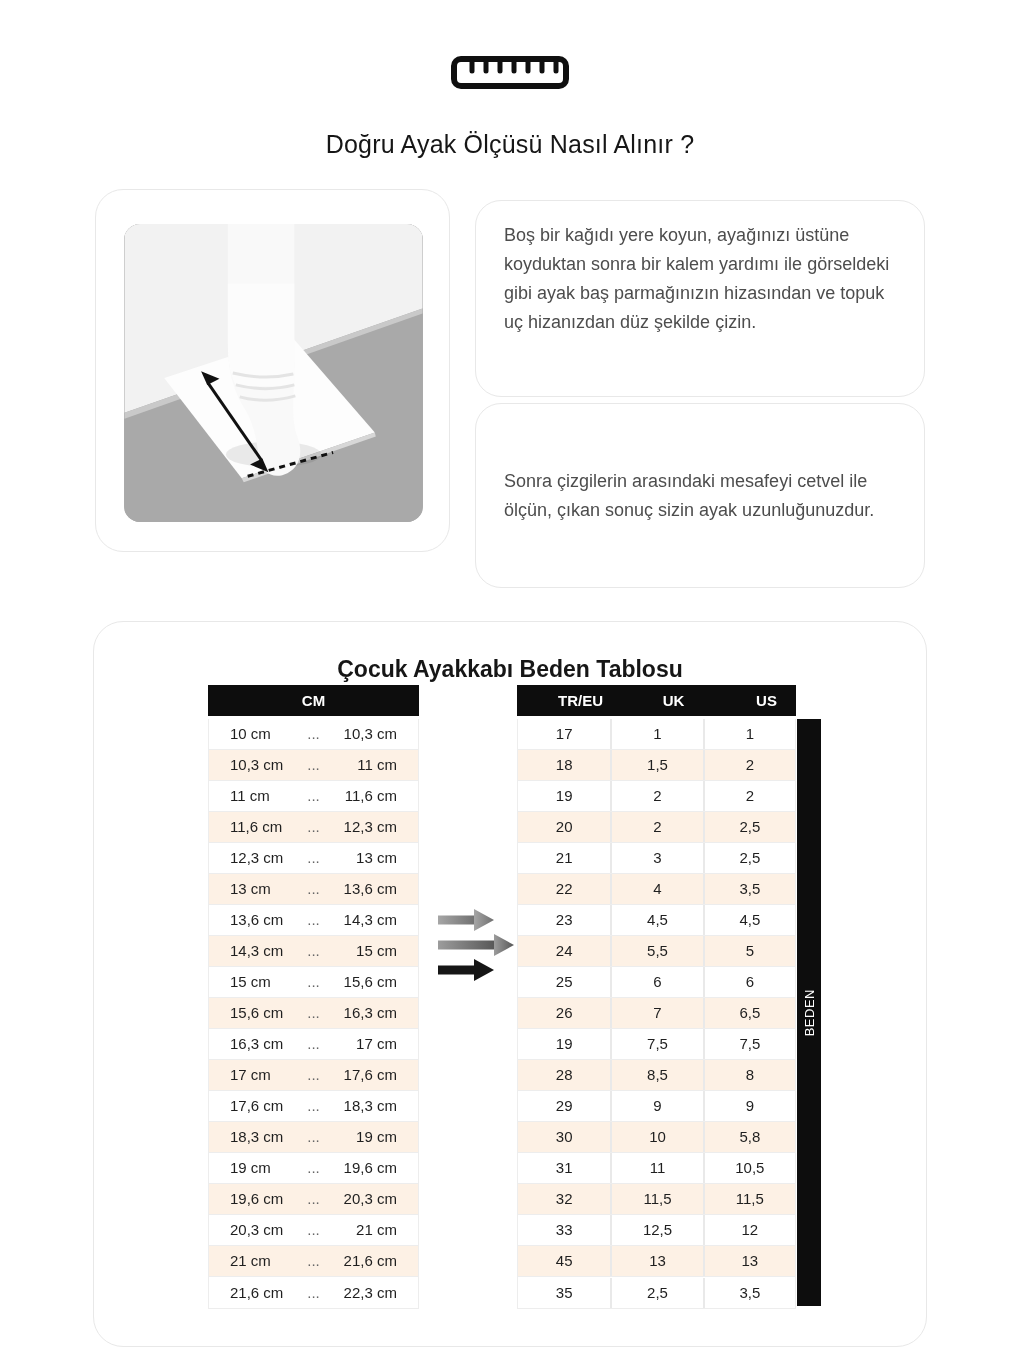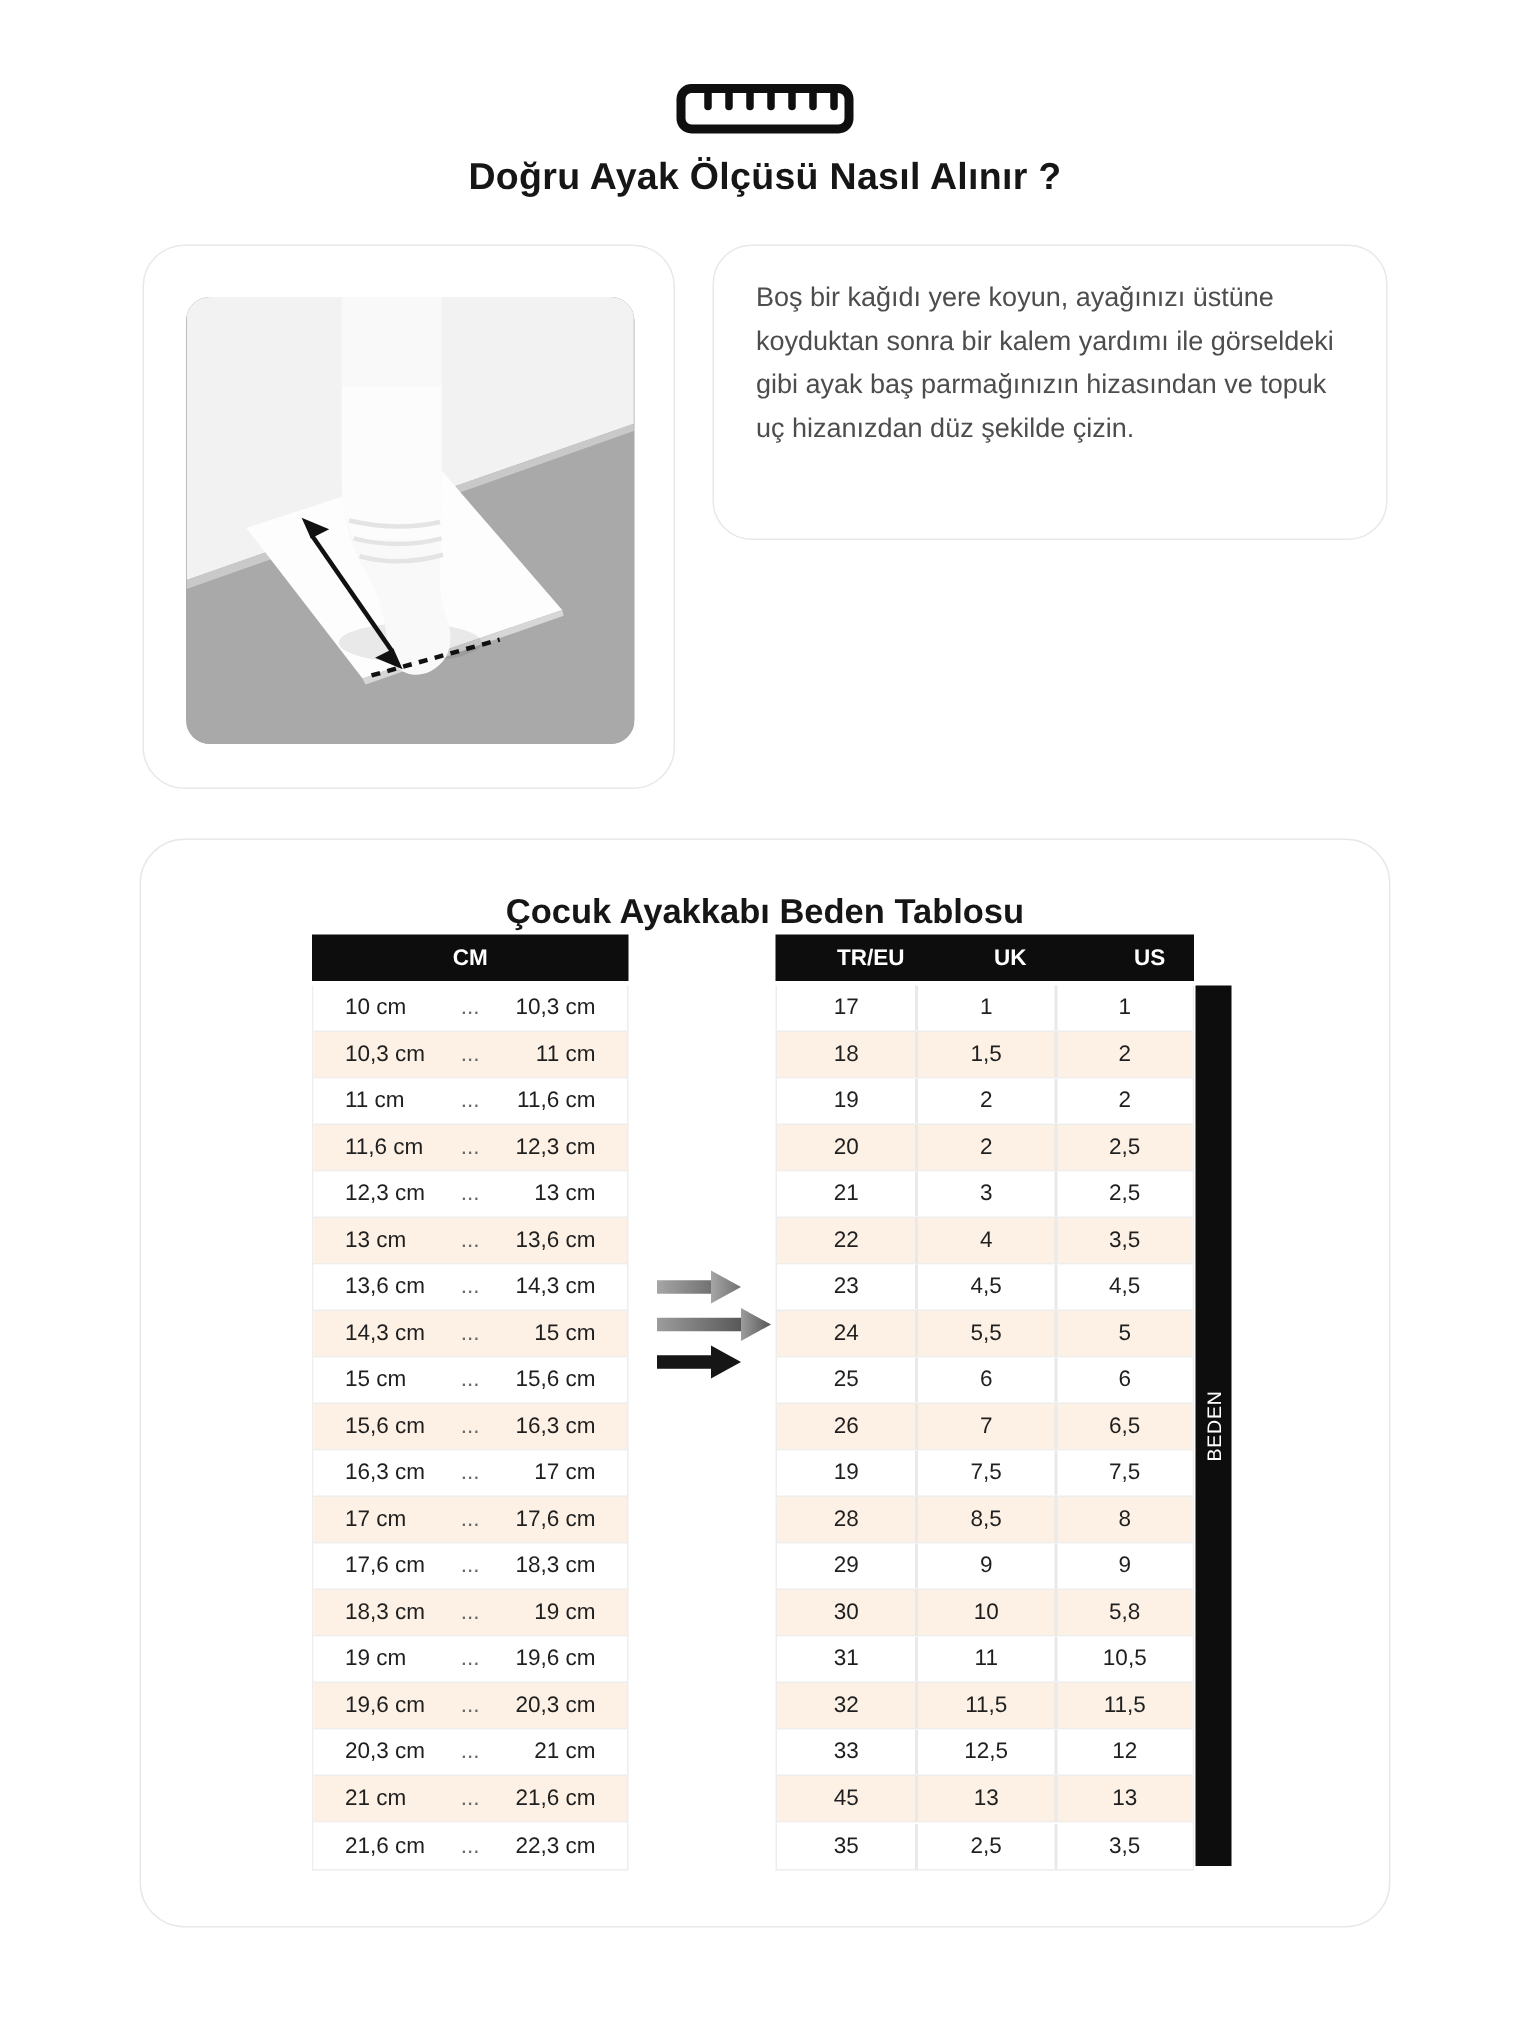--- a/index.html
+++ b/index.html
@@ -9,22 +9,22 @@
     font-family:"Liberation Sans", sans-serif;
     color:#1c1c1c;
     overflow:hidden;
   }
   .page { position:relative; width:1020px; }
 
   
   .hdr { text-align:center; padding-top:52px; }
   .ruler-wrap { display:flex; justify-content:center; }
   .page-title {
-    margin:12px 0 0 0;
-    font-size:25px; font-weight:bold; color:#161616;
+    margin:38px 0 0 0;
+    font-size:25px; font-weight:normal; color:#161616;
     letter-spacing:0.2px;
   }
 
   
   .how-to { display:flex; margin:30px 0 0 95px; gap:25px; }
   .photo-card {
     width:355px; height:363px;
     border:1px solid #e8e8e8; border-radius:28px;
     padding:34px 27px 30px 28px;
   }
@@ -33,21 +33,21 @@
     border-radius:16px; overflow:hidden;
     background:#ababab;
   }
   .steps { display:flex; flex-direction:column; gap:6px; width:450px; }
   .step-card {
     width:450px;
     border:1px solid #e8e8e8; border-radius:26px;
     padding:20px 30px 10px 28px;
     display:flex; flex-direction:column;
   }
-  .step-card.s1 { height:197px; }
+  .step-card.s1 { height:197px;margin-top:11px; }
   .step-card.s2 { height:185px; justify-content:center; padding-top:0; padding-bottom:0; }
   .step-card p {
     margin:0; font-size:18px; line-height:29px; color:#4d4d4d;
   }
 
   
   .table-card {
     margin:33px 0 0 93px;
     width:834px;
     border:1px solid #e8e8e8; border-radius:30px;
@@ -160,20 +160,23 @@
             <polygon points="138,238 142,247 130,242"></polygon>
           </g>
 
           <line x1="124" y1="254" x2="210" y2="230" stroke="#111" stroke-width="3" stroke-dasharray="6 5"></line>
         </svg>
       </div>
     </div>
     <div class="steps">
       <div class="step-card s1">
         <p>Boş bir kağıdı yere koyun, ayağınızı üstüne koyduktan sonra bir kalem yardımı ile görseldeki gibi ayak baş parmağınızın hizasından ve topuk uç hizanızdan düz şekilde çizin.</p>
+      </div>
+      <div class="step-card s2">
+        <p>Sonra çizgilerin arasındaki mesafeyi cetvel ile ölçün, çıkan sonuç sizin ayak uzunluğunuzdur.</p>
       </div>
     </div>
   </div>
 
   <div class="table-card">
     <h2 class="section-title">Çocuk Ayakkabı Beden Tablosu</h2>
 
     <div class="tables">
 
       <div class="cm-table">

